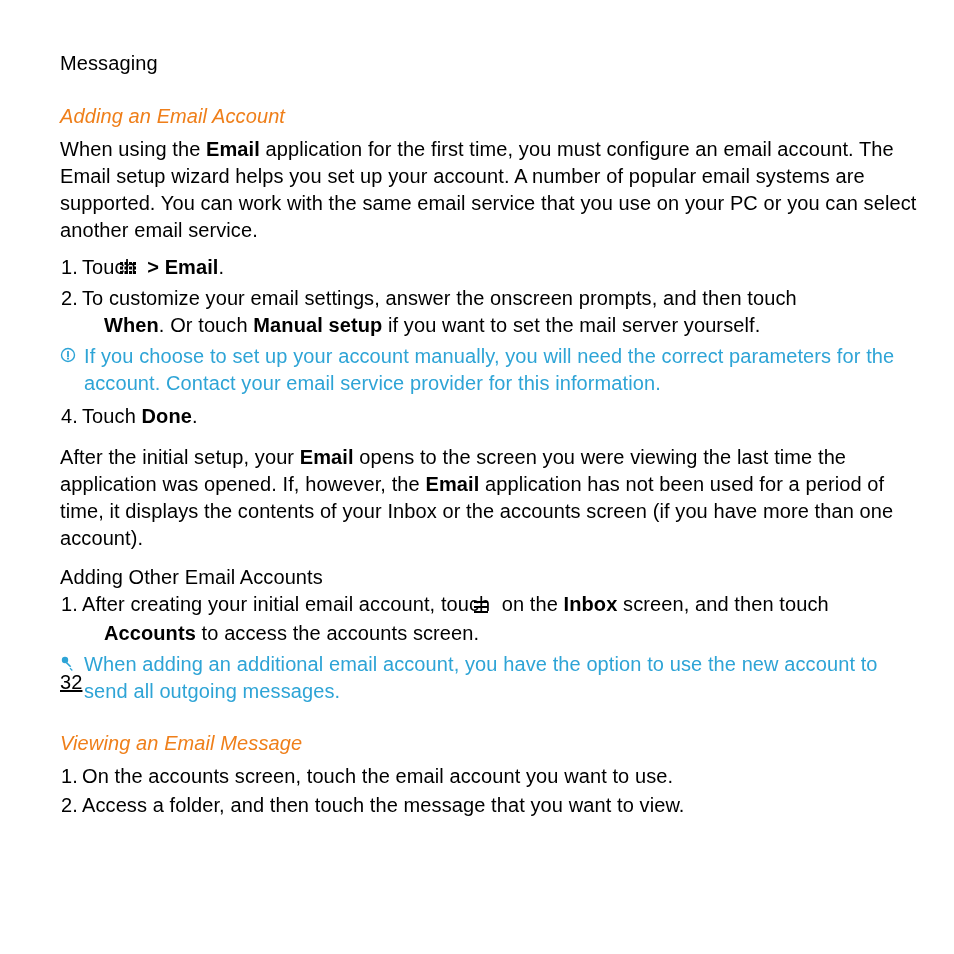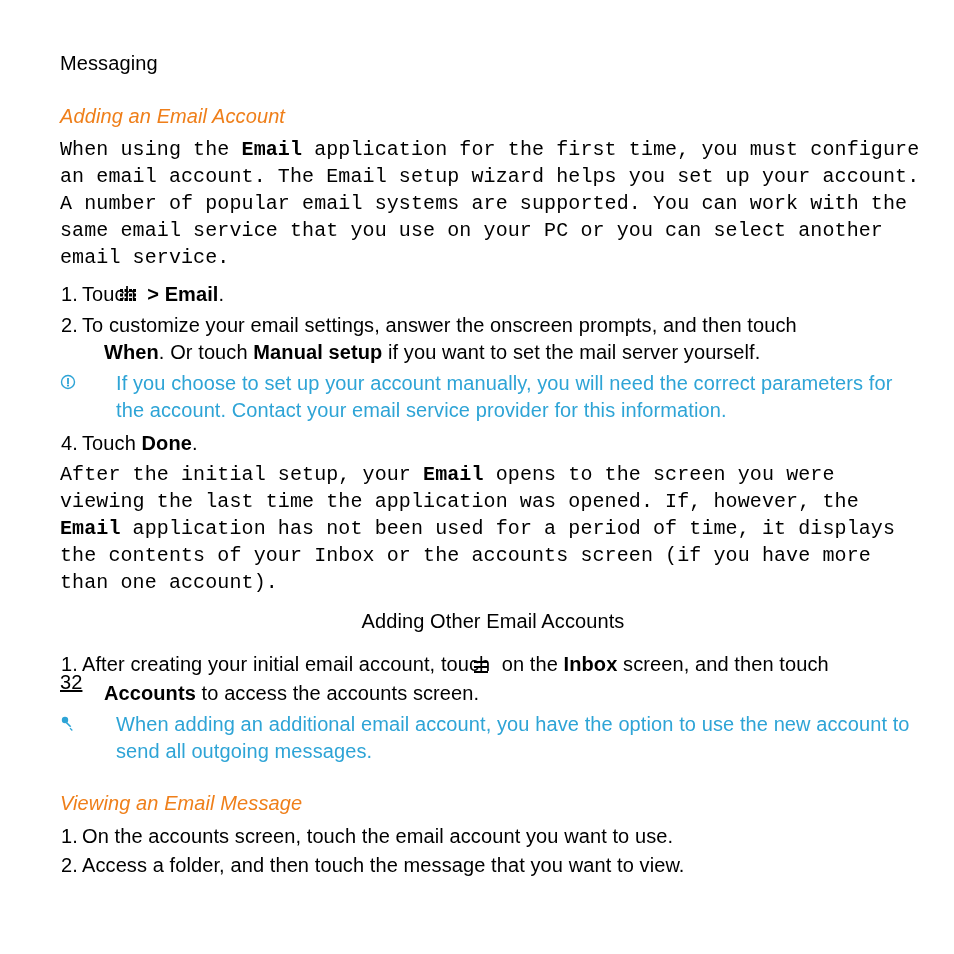--- a/index.html
+++ b/index.html
@@ -27,21 +27,20 @@
     margin-bottom: 26px;
   }
   .section-title {
     color: #ef7f1a;
     font-size: 20px;
     margin: 0 0 6px 0;
     font-style: italic;
   }
   .body-text {
     margin: 0 0 10px 0;
-    font-family: Liberation Mono, monospace;
   }
   ol.steps {
     list-style: none;
     padding: 0;
     margin: 0 0 4px 0;
   }
   ol.steps > li {
     padding-left: 22px;
     text-indent: -22px;
     margin: 0 0 2px 0;
@@ -55,36 +54,34 @@
   .sub-indent {
     padding-left: 22px;
     text-indent: 0;
     display: block;
   }
   .note {
     color: #2ea4d6;
     display: flex;
     align-items: flex-start;
     margin: 4px 0 6px 0;
-    gap: 32px;
   }
   .note .note-icon {
     flex: none;
     width: 24px;
     display: flex;
     justify-content: flex-start;
     margin-top: 4px;
   }
   .note .note-text {
     flex: 1;
   }
   .subheading {
     color: #000;
-    margin: 12px 0 16px 0;
-    text-align: center;
+    margin: 12px 0 0 0;
   }
   .bold { font-weight: 700; }
   .icon-inline {
     display: inline-block;
     vertical-align: -2px;
   }
   .page-number {
     position: absolute;
     left: 60px;
     bottom: 48px;
@@ -146,21 +143,21 @@
     </span>
     <span class="note-text">If you choose to set up your account manually, you will need the correct parameters for the account. Contact your email service provider for this information.</span>
   </div>
 
   <ol class="steps">
     <li>
       <span class="num">4.</span><span>Touch </span><span class="bold">Done</span><span>.</span>
     </li>
   </ol>
 
-  <p class="body-text" style="margin-top:4px;">
+  <p class="body-text" style="margin-top:14px;">
     <span>After the initial setup, your </span><span class="bold">Email</span><span> opens to the screen you were viewing the last time the application was opened. If, however, the </span><span class="bold">Email</span><span> application has not been used for a period of time, it displays the contents of your Inbox or the accounts screen (if you have more than one account).</span>
   </p>
 
   <div class="subheading">Adding Other Email Accounts</div>
 
   <ol class="steps">
     <li>
       <span class="num">1.</span><span>After creating your initial email account, touch </span>
       <span class="icon-inline">
         <svg width="14" height="12" viewBox="0 0 14 12">

